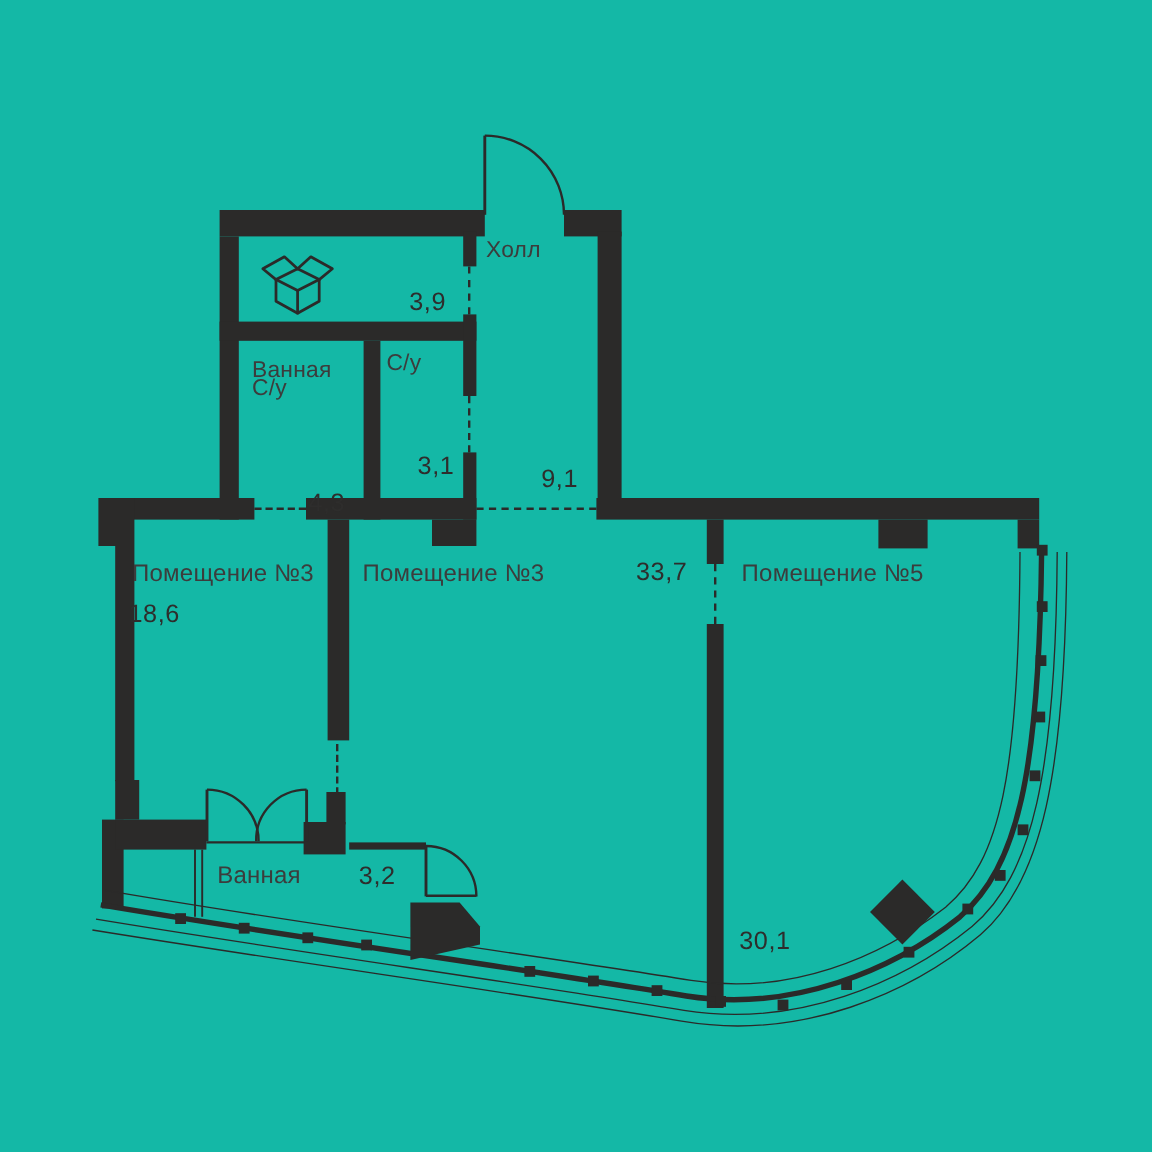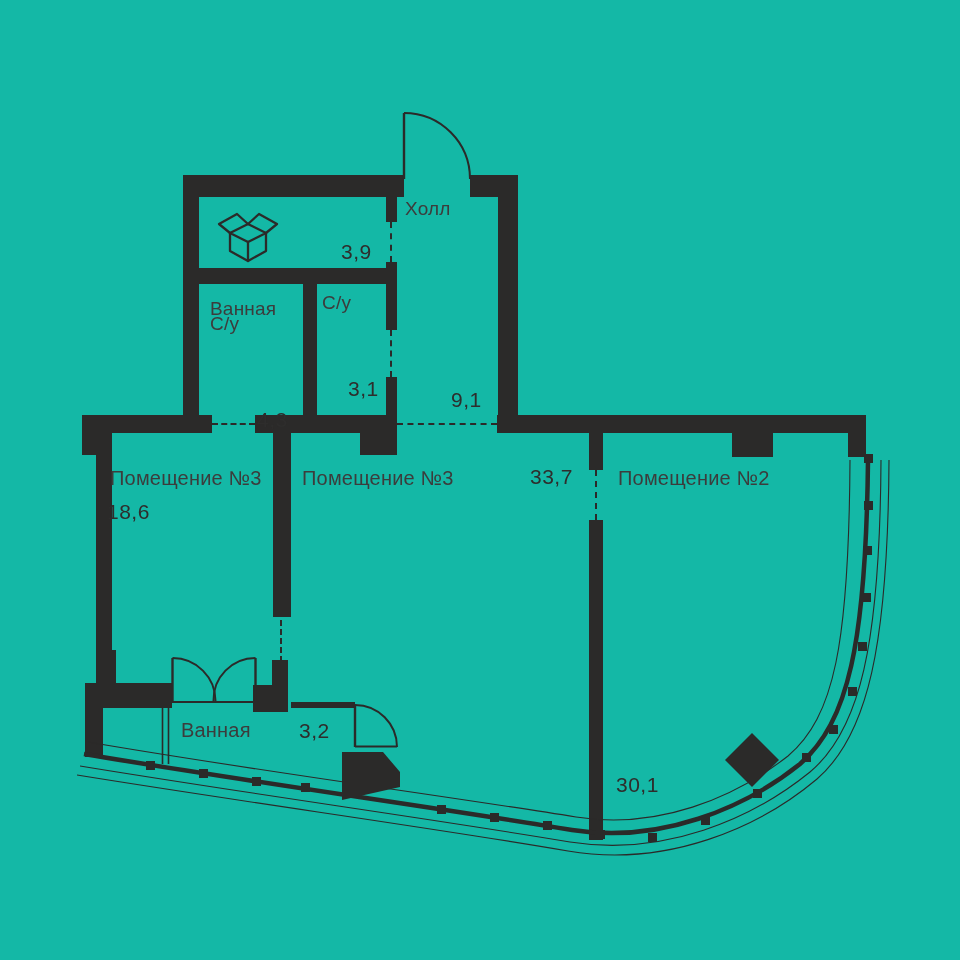--- a/index.html
+++ b/index.html
@@ -135,19 +135,19 @@
   <div class="num" style="left:348px;top:377px">3,1</div>
 
   <div class="num" style="left:451px;top:388px">9,1</div>
 
   <div class="lbl" style="left:110px;top:467px">Помещение №3</div>
   <div class="num" style="left:107px;top:500px">18,6</div>
 
   <div class="lbl" style="left:302px;top:467px">Помещение №3</div>
   <div class="num" style="left:530px;top:465px">33,7</div>
 
-  <div class="lbl" style="left:618px;top:467px">Помещение №2</div>
+  <div class="lbl" style="left:618px;top:467px">Помещение №5</div>
   <div class="num" style="left:616px;top:773px">30,1</div>
 
   <div class="lbl" style="left:181px;top:719px">Ванная</div>
   <div class="num" style="left:299px;top:719px">3,2</div>
 
 </div>
 
 </body></html>

